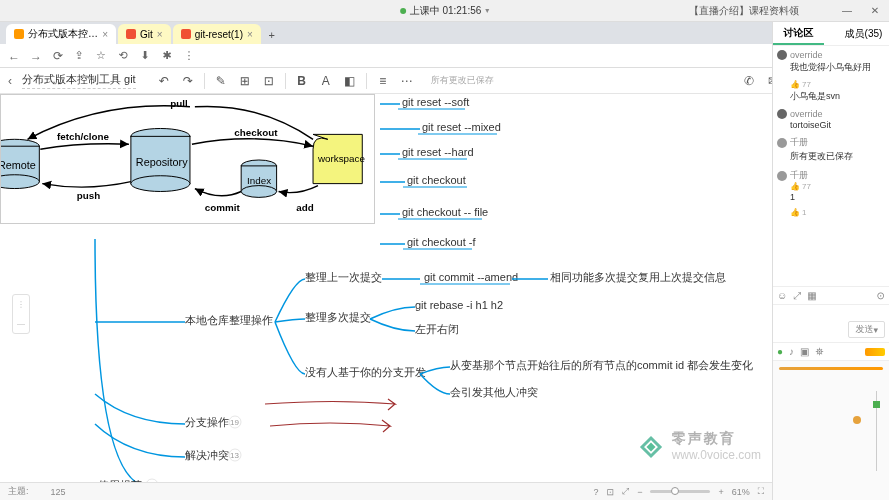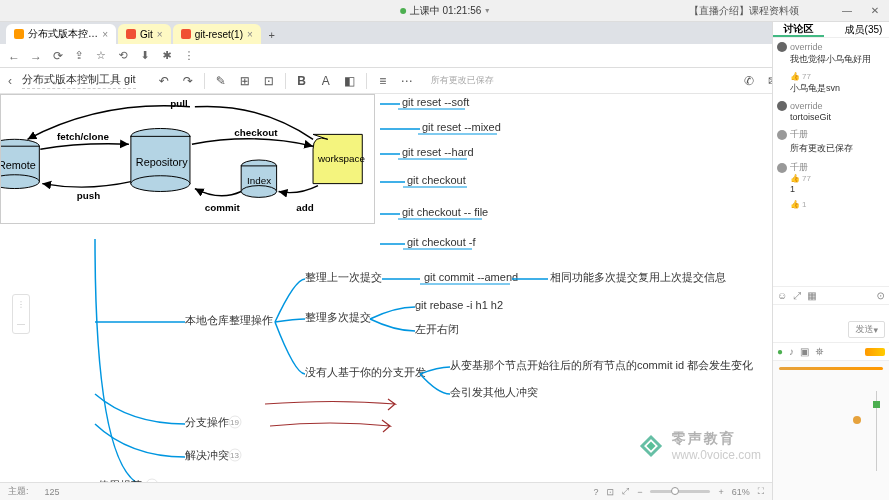--- a/index.html
+++ b/index.html
@@ -56,21 +56,21 @@
 .mm-uline { stroke: #0096e0; stroke-width: 1; }
 .count-badge { fill: #fff; stroke: #ccc; stroke-width: 0.5; }
 .count-text { font-size: 8px; fill: #999; }
 .anno-line { stroke: #a03030; stroke-width: 1.2; fill: none; }
 
 
 .left-pad { position: absolute; left: 12px; top: 200px; width: 18px; height: 40px; background: #fff; border: 1px solid #e0e0e0; border-radius: 3px; display: flex; flex-direction: column; align-items: center; justify-content: space-around; color: #bbb; font-size: 8px; }
 
 
 .sidepanel { position: absolute; right: 0; top: 22px; width: 117px; bottom: 0; background: #fff; border-left: 1px solid #ddd; display: flex; flex-direction: column; }
-.side-tabs { display: flex; height: 16px; font-size: 10px; border-bottom: 1px solid #eee; gap: 14px; }
+.side-tabs { display: flex; height: 24px; font-size: 10px; border-bottom: 1px solid #eee; gap: 14px; }
 .side-tab { flex: 1; display: flex; align-items: center; justify-content: center; cursor: pointer; }
 .side-tab.active { border-bottom: 2px solid #42b983; font-weight: bold; }
 .chat-body { flex: 1; overflow: hidden; padding: 4px; font-size: 9px; }
 .msg { margin-bottom: 6px; }
 .msg .sender { display: flex; align-items: center; gap: 3px; color: #888; font-size: 9px; }
 .msg .sender .av { width: 10px; height: 10px; border-radius: 50%; background: #666; }
 .msg .sender .av.g { background: #999; }
 .msg .body { padding-left: 13px; color: #333; font-size: 9px; margin-top: 1px; }
 .msg .like { padding-left: 13px; color: #aaa; font-size: 8px; display: flex; align-items: center; gap: 2px; }
 .chat-icons { height: 18px; border-top: 1px solid #eee; display: flex; align-items: center; padding: 0 4px; gap: 6px; font-size: 10px; color: #888; }
@@ -79,27 +79,27 @@
 .send-btn { position: absolute; right: 4px; bottom: 4px; font-size: 9px; color: #888; border: 1px solid #ddd; border-radius: 2px; padding: 1px 6px; display: flex; align-items: center; cursor: pointer; }
 .media-row { height: 18px; border-top: 1px solid #eee; display: flex; align-items: center; gap: 6px; padding: 0 4px; font-size: 10px; color: #888; }
 .media-row .mic { color: #4caf50; }
 .whiteboard { height: 140px; background: #fafafa; border-top: 1px solid #eee; position: relative; }
 .whiteboard .line { position: absolute; left: 6px; right: 6px; top: 6px; height: 3px; background: linear-gradient(90deg, #e6a23c, #f90); border-radius: 2px; }
 .whiteboard .vline { position: absolute; right: 12px; top: 30px; width: 1px; height: 80px; background: #ccc; }
 .whiteboard .dot1 { position: absolute; right: 28px; top: 55px; width: 8px; height: 8px; border-radius: 50%; background: #e6a23c; }
 .whiteboard .sq { position: absolute; right: 9px; top: 40px; width: 7px; height: 7px; background: #4caf50; }
 
 
-.statusbar { position: absolute; left: 0; bottom: 0; right: 117px; height: 18px; background: #f7f7f7; border-top: 1px solid #e0e0e0; display: flex; align-items: center; padding: 0 8px; font-size: 9px; color: #888; gap: 16px; }
+.statusbar { position: absolute; left: 0; bottom: 0; right: 117px; height: 18px; background: #f7f7f7; border-top: 1px solid #e0e0e0; display: flex; align-items: center; padding: 0 8px; font-size: 9px; color: #888; gap: 22px; }
 .statusbar .right { margin-left: auto; display: flex; align-items: center; gap: 8px; }
 .zoom-slider { width: 60px; height: 3px; background: #ccc; position: relative; border-radius: 2px; }
 .zoom-thumb { position: absolute; left: 35%; top: -3px; width: 8px; height: 8px; background: #fff; border: 1px solid #999; border-radius: 50%; }
 
 
-.watermark { position: absolute; right: 128px; bottom: 38px; display: flex; align-items: center; gap: 6px; opacity: 0.75; }
+.watermark { position: absolute; right: 128px; bottom: 38px; display: flex; align-items: flex-end; gap: 6px; opacity: 0.75; }
 .wm-logo { width: 30px; height: 30px; }
 .wm-text { display: flex; flex-direction: column; }
 .wm-title { font-size: 14px; color: #999; font-weight: bold; letter-spacing: 2px; }
 .wm-sub { font-size: 12px; color: #bbb; }
 </style>
 </head>
 <body>
 
 <div class="titlebar">
   <div class="recording">

